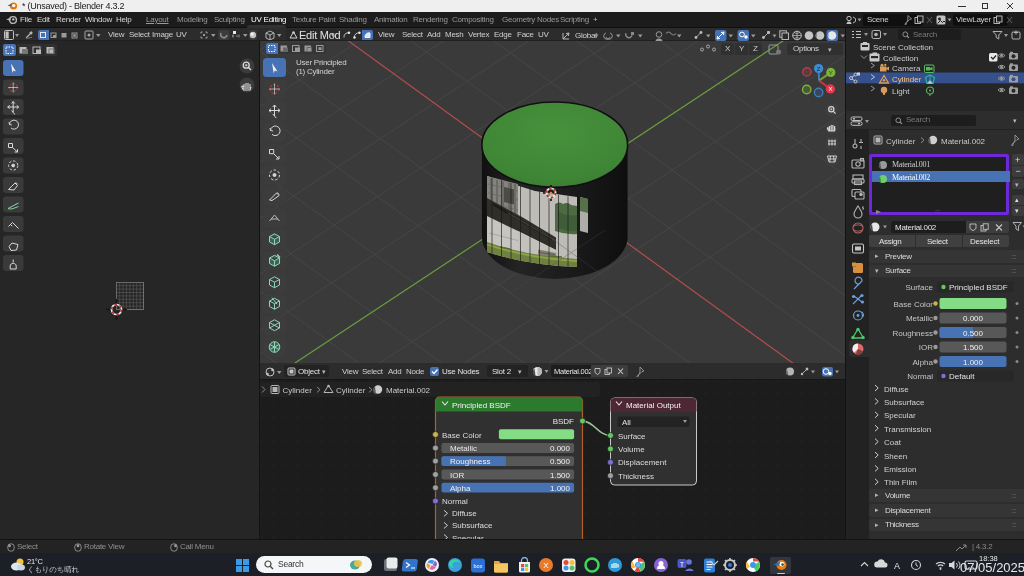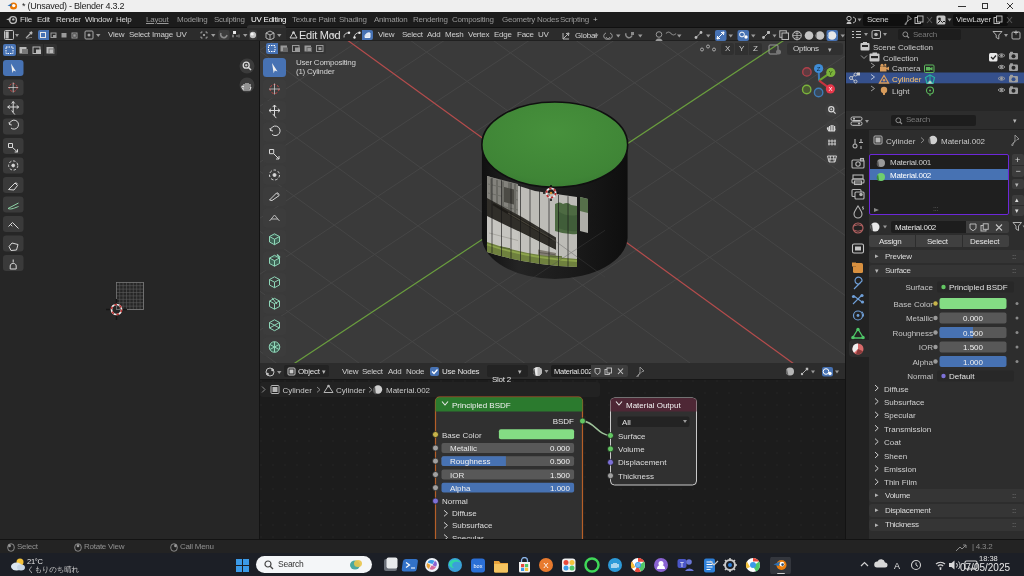--- a/index.html
+++ b/index.html
@@ -403,21 +403,21 @@
       <circle cx="249" cy="5.5" r="4.3" fill="#c5c5c5"></circle>
       <circle cx="260" cy="5.5" r="4.3" fill="#c5c5c5"></circle>
           <path d="M257 2.5 a4.3 4.3 0 0 0 -0.5 6 Z" fill="#777"></path>
       <rect x="266.5" y="0" width="11.5" height="11" rx="2" fill="#4772b3"></rect>
       <circle cx="272" cy="5.5" r="4.3" fill="#e8e8e8"></circle>
           <path d="M269 2.8 a4.3 4.3 0 0 0 0 5.4 Z" fill="#8fb8e8"></path>
       <path d="M280.5 4.5 l4.5 0 l-2.25 3 z" fill="#9a9a9a"></path>
     </svg>
   </div>
 
-  <div class="txt" style="left:36px;top:30px;color:#d4d4d4;">User Compositing</div>
+  <div class="txt" style="left:36px;top:30px;color:#d4d4d4;">User Principled</div>
   <div class="txt" style="left:36px;top:39px;color:#d4d4d4;">(1) Cylinder</div>
 
   <div class="abs" style="left:6px;top:15px;width:12px;height:11px;background:#4772b3;border-radius:2px 0 0 2px;"></div>
   <div class="abs" style="left:18px;top:15px;width:12px;height:11px;background:#30303066;"></div>
   <div class="abs" style="left:30px;top:15px;width:12px;height:11px;background:#30303066;"></div>
   <div class="abs" style="left:42px;top:15px;width:12px;height:11px;background:#30303066;"></div>
   <div class="abs" style="left:54px;top:15px;width:12px;height:11px;background:#30303066;border-radius:0 2px 2px 0;"></div>
   <svg class="abs" style="left:6px;top:15px" width="62" height="11" viewBox="0 0 62 11">
     <rect x="2.5" y="2.5" width="6.5" height="6" fill="none" stroke="#fff" stroke-width="1" stroke-dasharray="1.5 1"></rect>
     <rect x="14.5" y="2.5" width="6.5" height="6" fill="#9a9a9a"></rect>
@@ -610,21 +610,21 @@
     <div class="txt" style="left:82px;top:3.5px;">View</div>
     <div class="txt" style="left:102px;top:3.5px;">Select</div>
     <div class="txt" style="left:128px;top:3.5px;">Add</div>
     <div class="txt" style="left:146px;top:3.5px;">Node</div>
     <div class="abs" style="left:170px;top:4px;width:9px;height:9px;background:#4772b3;border-radius:2px;"></div>
     <svg class="abs" style="left:170px;top:4px" width="9" height="9" viewBox="0 0 9 9">
           <path d="M2 4.5 l2 2 l3.5 -4" fill="none" stroke="#fff" stroke-width="1.3"></path>
         </svg>
     <div class="txt" style="left:182px;top:3.5px;color:#e2e2e2;">Use Nodes</div>
     <div class="abs" style="left:227px;top:2px;width:41px;height:12px;background:#232323;border-radius:2px;"></div>
-    <div class="txt" style="left:232px;top:3.5px;color:#e2e2e2;margin-top:8px;">Slot 2</div>
+    <div class="txt" style="left:232px;top:3.5px;color:#e2e2e2;">Slot 2</div>
     <div class="chev abs" style="left:258px;top:5px;">▾</div>
     <svg class="abs" style="left:272px;top:3px" width="18" height="11" viewBox="0 0 18 11">
       <circle cx="5.5" cy="5.5" r="4.5" fill="#e8e8e8"></circle>
           <path d="M2.5 2.5 a4.5 4.5 0 0 0 1 7.5 Z" fill="#4a4a4a"></path>
           <path d="M5.5 1 a4.5 4.5 0 0 1 0 9 Z" fill="#b8b8b8"></path>
       <path d="M12.5 4 l4 0 l-2 3 z" fill="#9a9a9a"></path>
     </svg>
     <div class="abs" style="left:291px;top:2px;width:40px;height:12px;background:#1d1d1d;border-radius:2px 0 0 2px;"></div>
     <div class="txt" style="left:294px;top:4px;color:#e8e8e8;font-size:7.5px;">Material.002</div>
     <div class="abs" style="left:331px;top:2px;width:37px;height:12px;background:#3d3d3d;border-radius:0 2px 2px 0;"></div>
@@ -865,21 +865,21 @@
           <rect x="4.5" y="4.5" width="5" height="5" fill="#b5b5b5"></rect>
       <text x="15" y="10.5">Cylinder</text>
       <path d="M50 4.5 l3 2.7 l-3 2.7" fill="none" stroke="#8a8a8a"></path>
       <circle cx="62" cy="7" r="4.2" fill="#cfcfcf"></circle>
           <path d="M59 4.2 a4.2 4.2 0 0 0 1 7.6 Z" fill="#5a5a5a"></path>
       <text x="70" y="10.5">Material.002</text>
       <path d="M144 2 l4 4 l-2 0.5 l-3.5 3.5 l-1 3 l-1 -1 l3 -3.5 l0.5 -2 Z" fill="none" stroke="#9a9a9a" stroke-width="0.9"></path>
     </g>
   </svg>
 
-  <div class="abs" style="left:23px;top:43px;width:140px;height:61px;background:#1f1f1f;border:1px solid #6d28d9;border-radius:2px;">
+  <div class="abs" style="left:23px;top:43px;width:140px;height:61px;background:#1f1f1f;border:3px solid #6d28d9;border-radius:2px;font-family:Liberation Serif, serif;">
     <div class="abs" style="left:0;top:14px;width:138px;height:11px;background:#4772b3;"></div>
     <svg class="abs" style="left:6px;top:3px" width="10" height="10" viewBox="0 0 10 10">
           <circle cx="5" cy="5" r="4" fill="#9a9a9a"></circle>
           <path d="M2.2 2.5 a4 4 0 0 0 1 6.8 Z" fill="#555"></path>
         </svg>
     <div class="txt" style="left:20px;top:3px;color:#cfcfcf;">Material.001</div>
     <svg class="abs" style="left:6px;top:17px" width="10" height="10" viewBox="0 0 10 10">
           <circle cx="5" cy="5" r="4" fill="#6fcf6f"></circle>
           <path d="M2.2 2.5 a4 4 0 0 0 1 6.8 Z" fill="#3a8a3a"></path>
         </svg>
@@ -1166,16 +1166,16 @@
   </svg>
   <svg class="abs" style="left:934px;top:6px" width="58" height="12" viewBox="0 0 58 12">
     <path d="M2 5 a7 7 0 0 1 9 0 M3.8 7 a4.5 4.5 0 0 1 5.4 0 M5.6 9 a2 2 0 0 1 1.8 0" fill="none" stroke="#d8d8d8" stroke-width="1.2"></path>
         <circle cx="6.5" cy="10" r="0.9" fill="#d8d8d8"></circle>
     <path d="M15 4 h2.5 l3 -2.5 v9 l-3 -2.5 H15 Z" fill="#d8d8d8"></path>
         <path d="M22.5 4 a3.5 3.5 0 0 1 0 4.5 M24.5 2.5 a6 6 0 0 1 0 7.5" fill="none" stroke="#d8d8d8" stroke-width="1"></path>
     <rect x="31" y="2" width="12" height="8" rx="1.5" fill="none" stroke="#d8d8d8" stroke-width="1.1"></rect>
         <path d="M33.5 10.5 l2 -2.5 m3 0 l2 2.5" stroke="#d8d8d8" stroke-width="1"></path>
   </svg>
   <div class="txt" style="left:979px;top:2px;color:#e8e8e8;font-size:7.5px;line-height:8px;letter-spacing:0;">18:38</div>
-  <div class="txt" style="left:960px;top:11px;color:#e8e8e8;font-size:10px;line-height:8px;letter-spacing:0;">07/05/2025</div>
+  <div class="txt" style="left:960px;top:11px;color:#e8e8e8;font-size:13px;line-height:8px;letter-spacing:0;">07/05/2025</div>
 </div>
 
 </div>
 
 </body></html>

